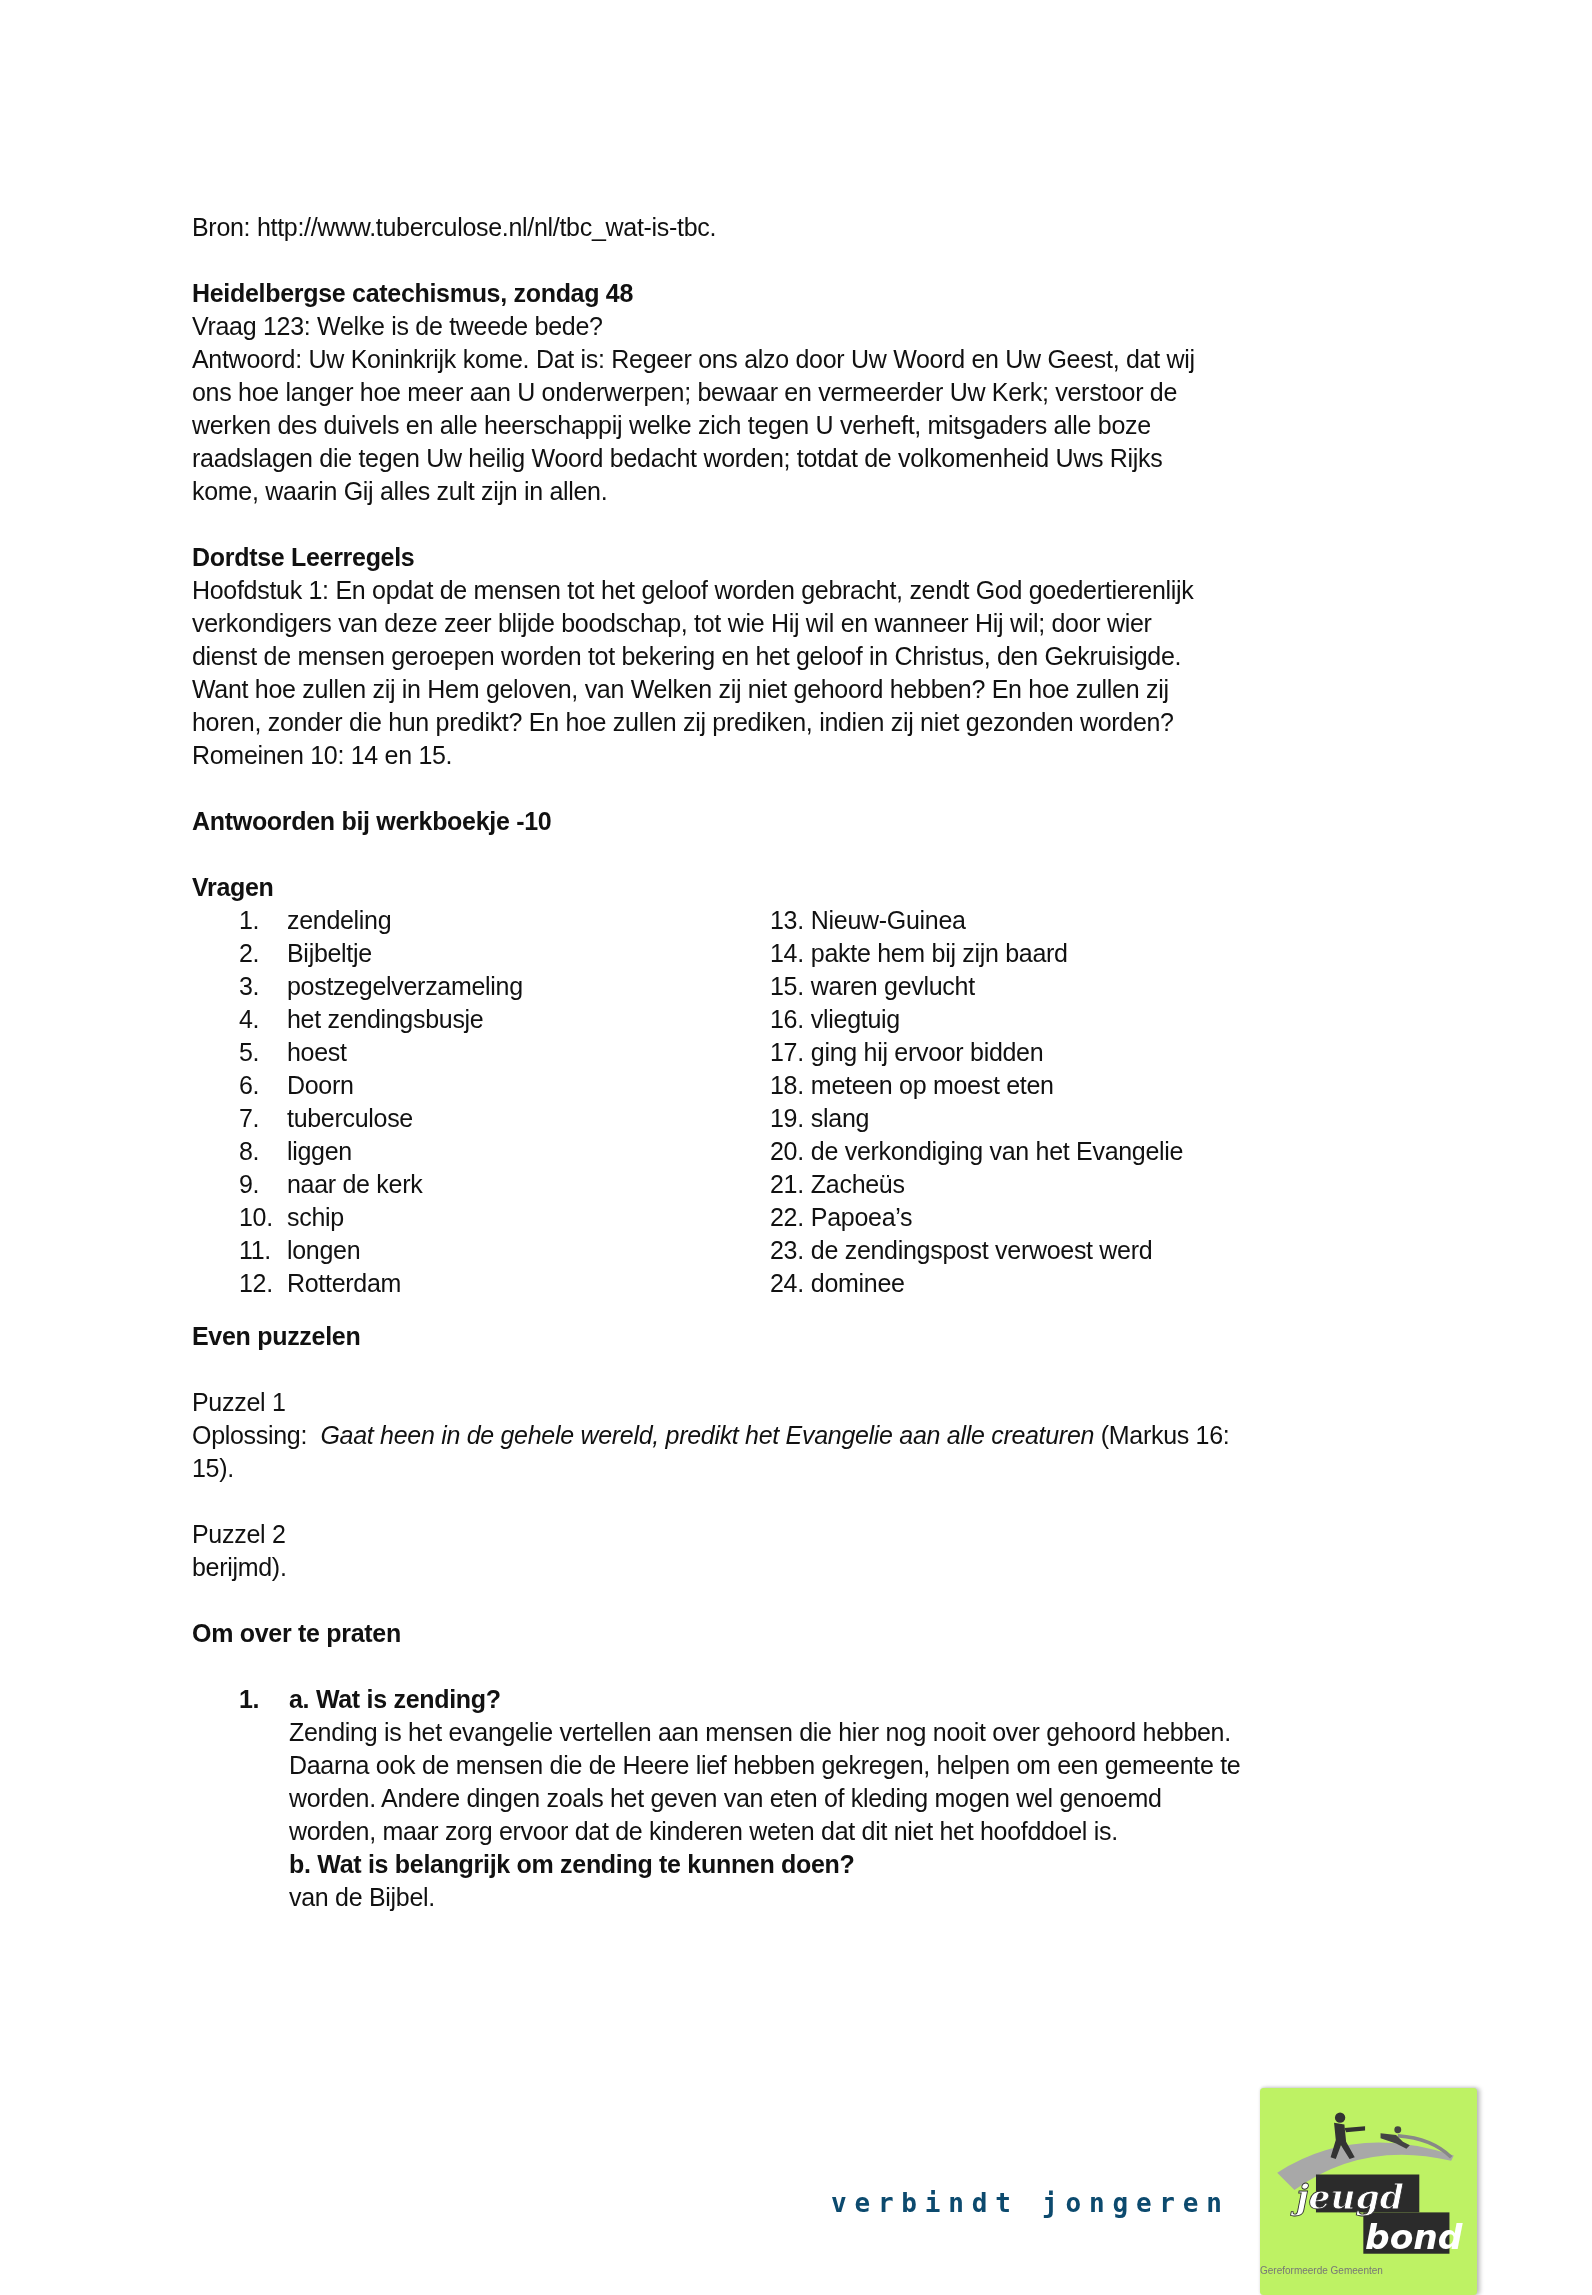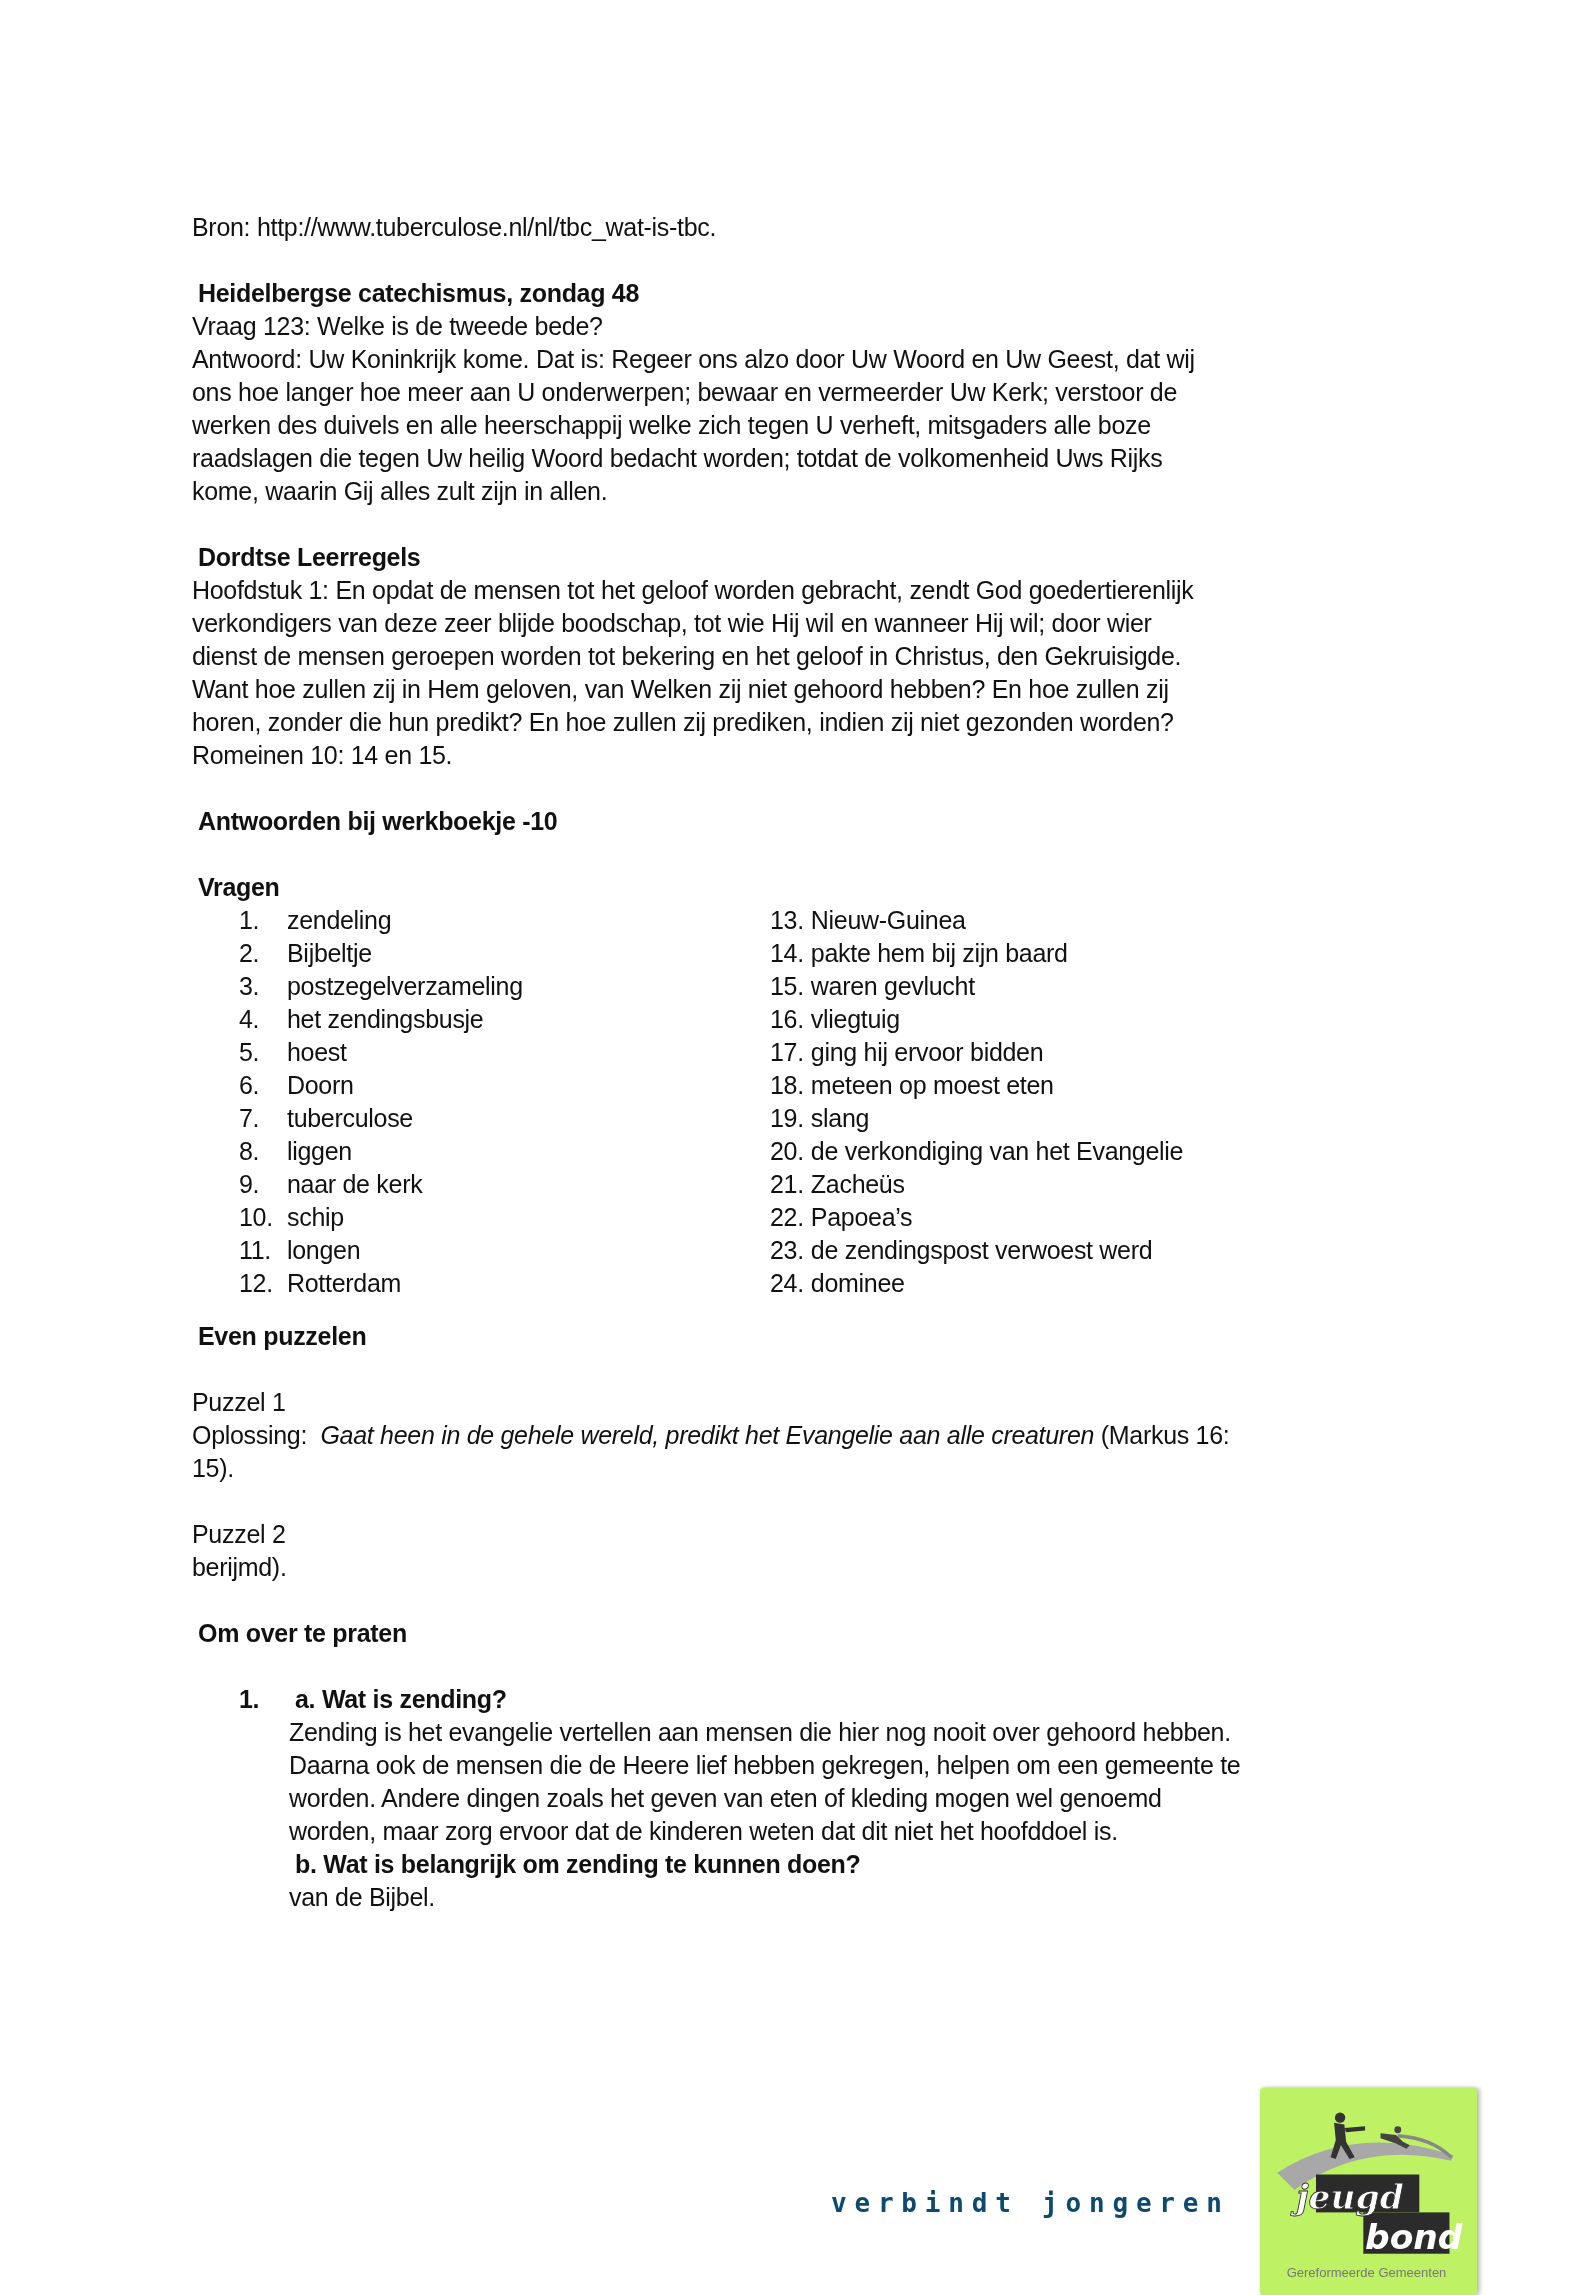--- a/index.html
+++ b/index.html
@@ -3,37 +3,37 @@
 <meta charset="utf-8">
 <style>
   html, body { margin:0; padding:0; background:#ffffff; }
   body { width:1592px; height:2295px; position:relative; overflow:hidden;
          font-family:"Liberation Sans", sans-serif; color:#111111; }
   .page { position:absolute; left:192px; top:211px; width:1243px;
           font-size:25px; line-height:33px; letter-spacing:-0.3px; }
   .line { white-space:nowrap; height:33px; }
   .gap { height:33px; }
   .gap-sm { height:15.5px; }
-  b, .bold { font-weight:bold;margin-left:6px; }
+  b, .bold { font-weight:bold; }
   .list { position:relative; height:400px; }
   .col { position:absolute; top:0; }
   .col-left { left:47px; }
   .col-right { left:578px; }
   .item { height:33px; white-space:nowrap; }
   .num { display:inline-block; width:48px; }
   .num-r { display:inline-block; margin-right:7px; }
   .indent { padding-left:97px; }
   .q-num { position:absolute; left:47px; font-weight:bold; }
   .qa { position:relative; }
   .ital { font-style:italic; }
   .footer-slogan { position:absolute; left:831px; top:2188px; font-family:"DejaVu Sans Mono", monospace;
                    font-size:26px; letter-spacing:7.8px; color:#0c4a6e; font-weight:bold; }
   .logo-card { position:absolute; left:1260px; top:2088px; width:217px; height:207px; background:#bef264;
                box-shadow: 2.6px 0 4.3px rgba(0,0,0,0.25), 0 -0.9px 2.6px rgba(0,0,0,0.08); border-radius:3.5px; }
-  .logo-sub { position:absolute; left:0; right:4px; top:177px; text-align:center; font-size:13px; color:#777; }
+  .logo-sub { position:absolute; left:0; right:4px; top:177px; text-align:left; font-size:10px; color:#777; }
 </style>
 </head>
 <body>
 
 <div class="page">
   <div class="line">Bron: http://www.tuberculose.nl/nl/tbc_wat-is-tbc.</div>
   <div class="gap"></div>
 
   <section>
     <div class="line bold">Heidelbergse catechismus, zondag 48</div>

